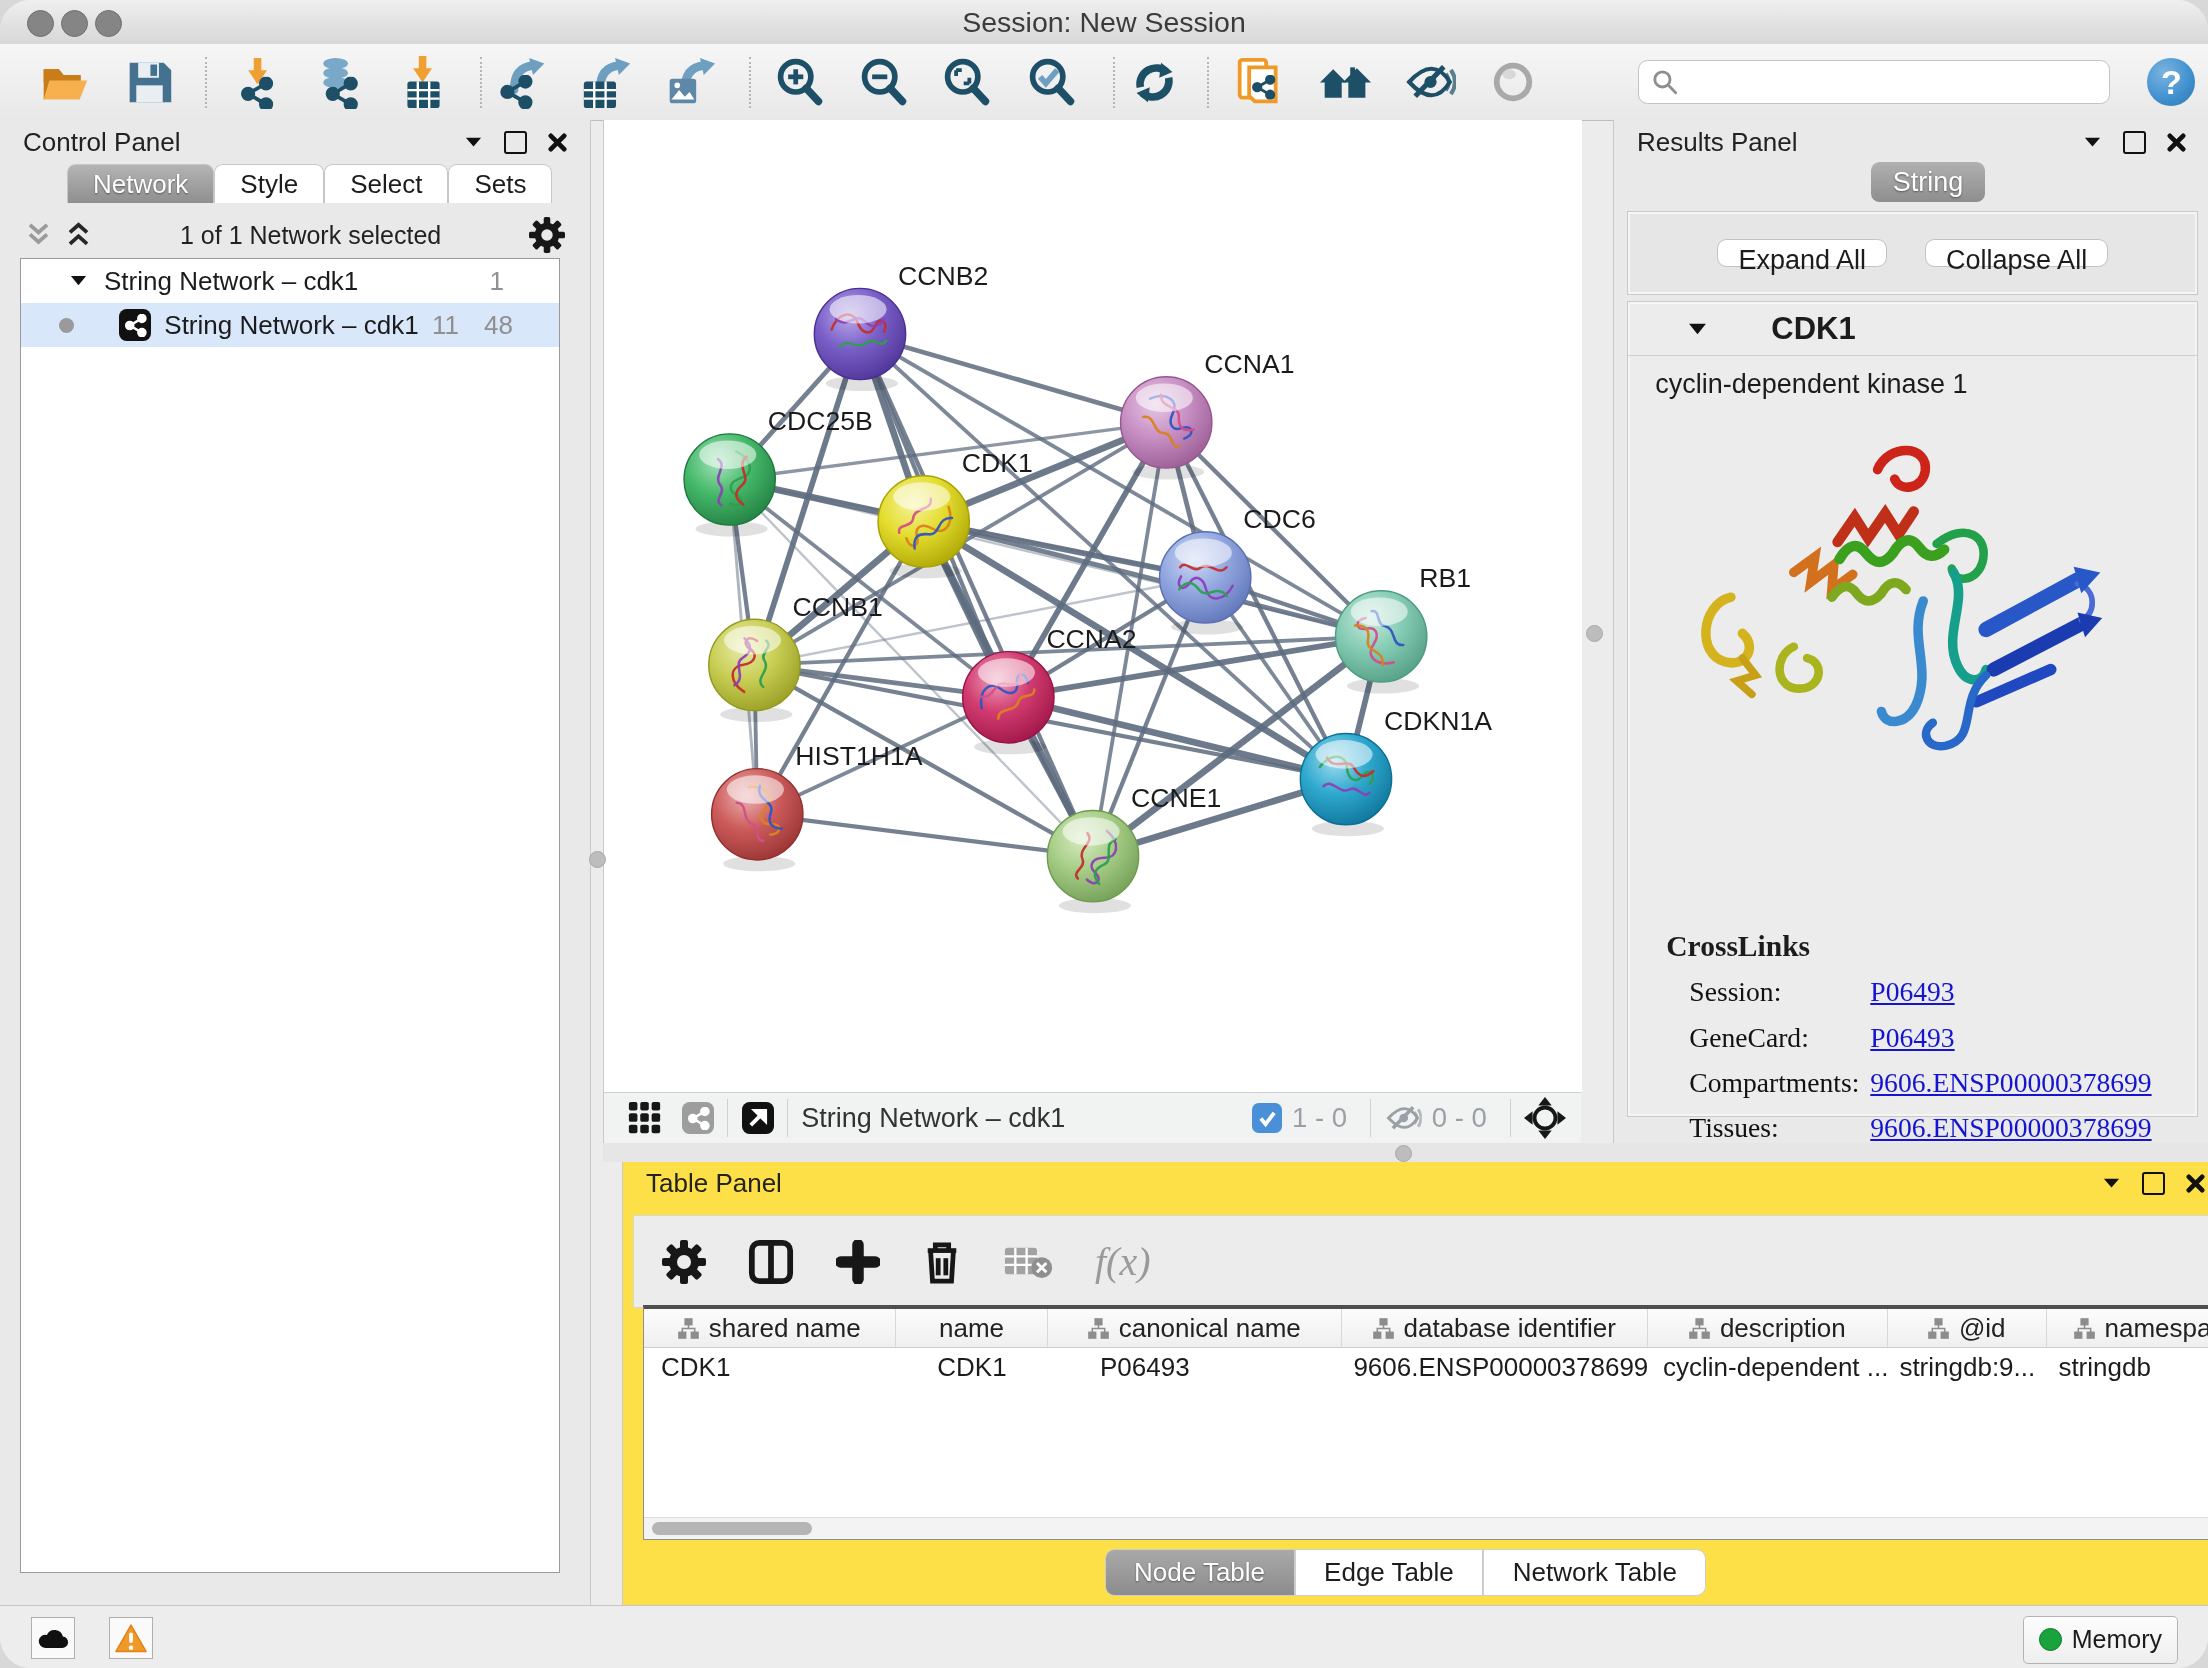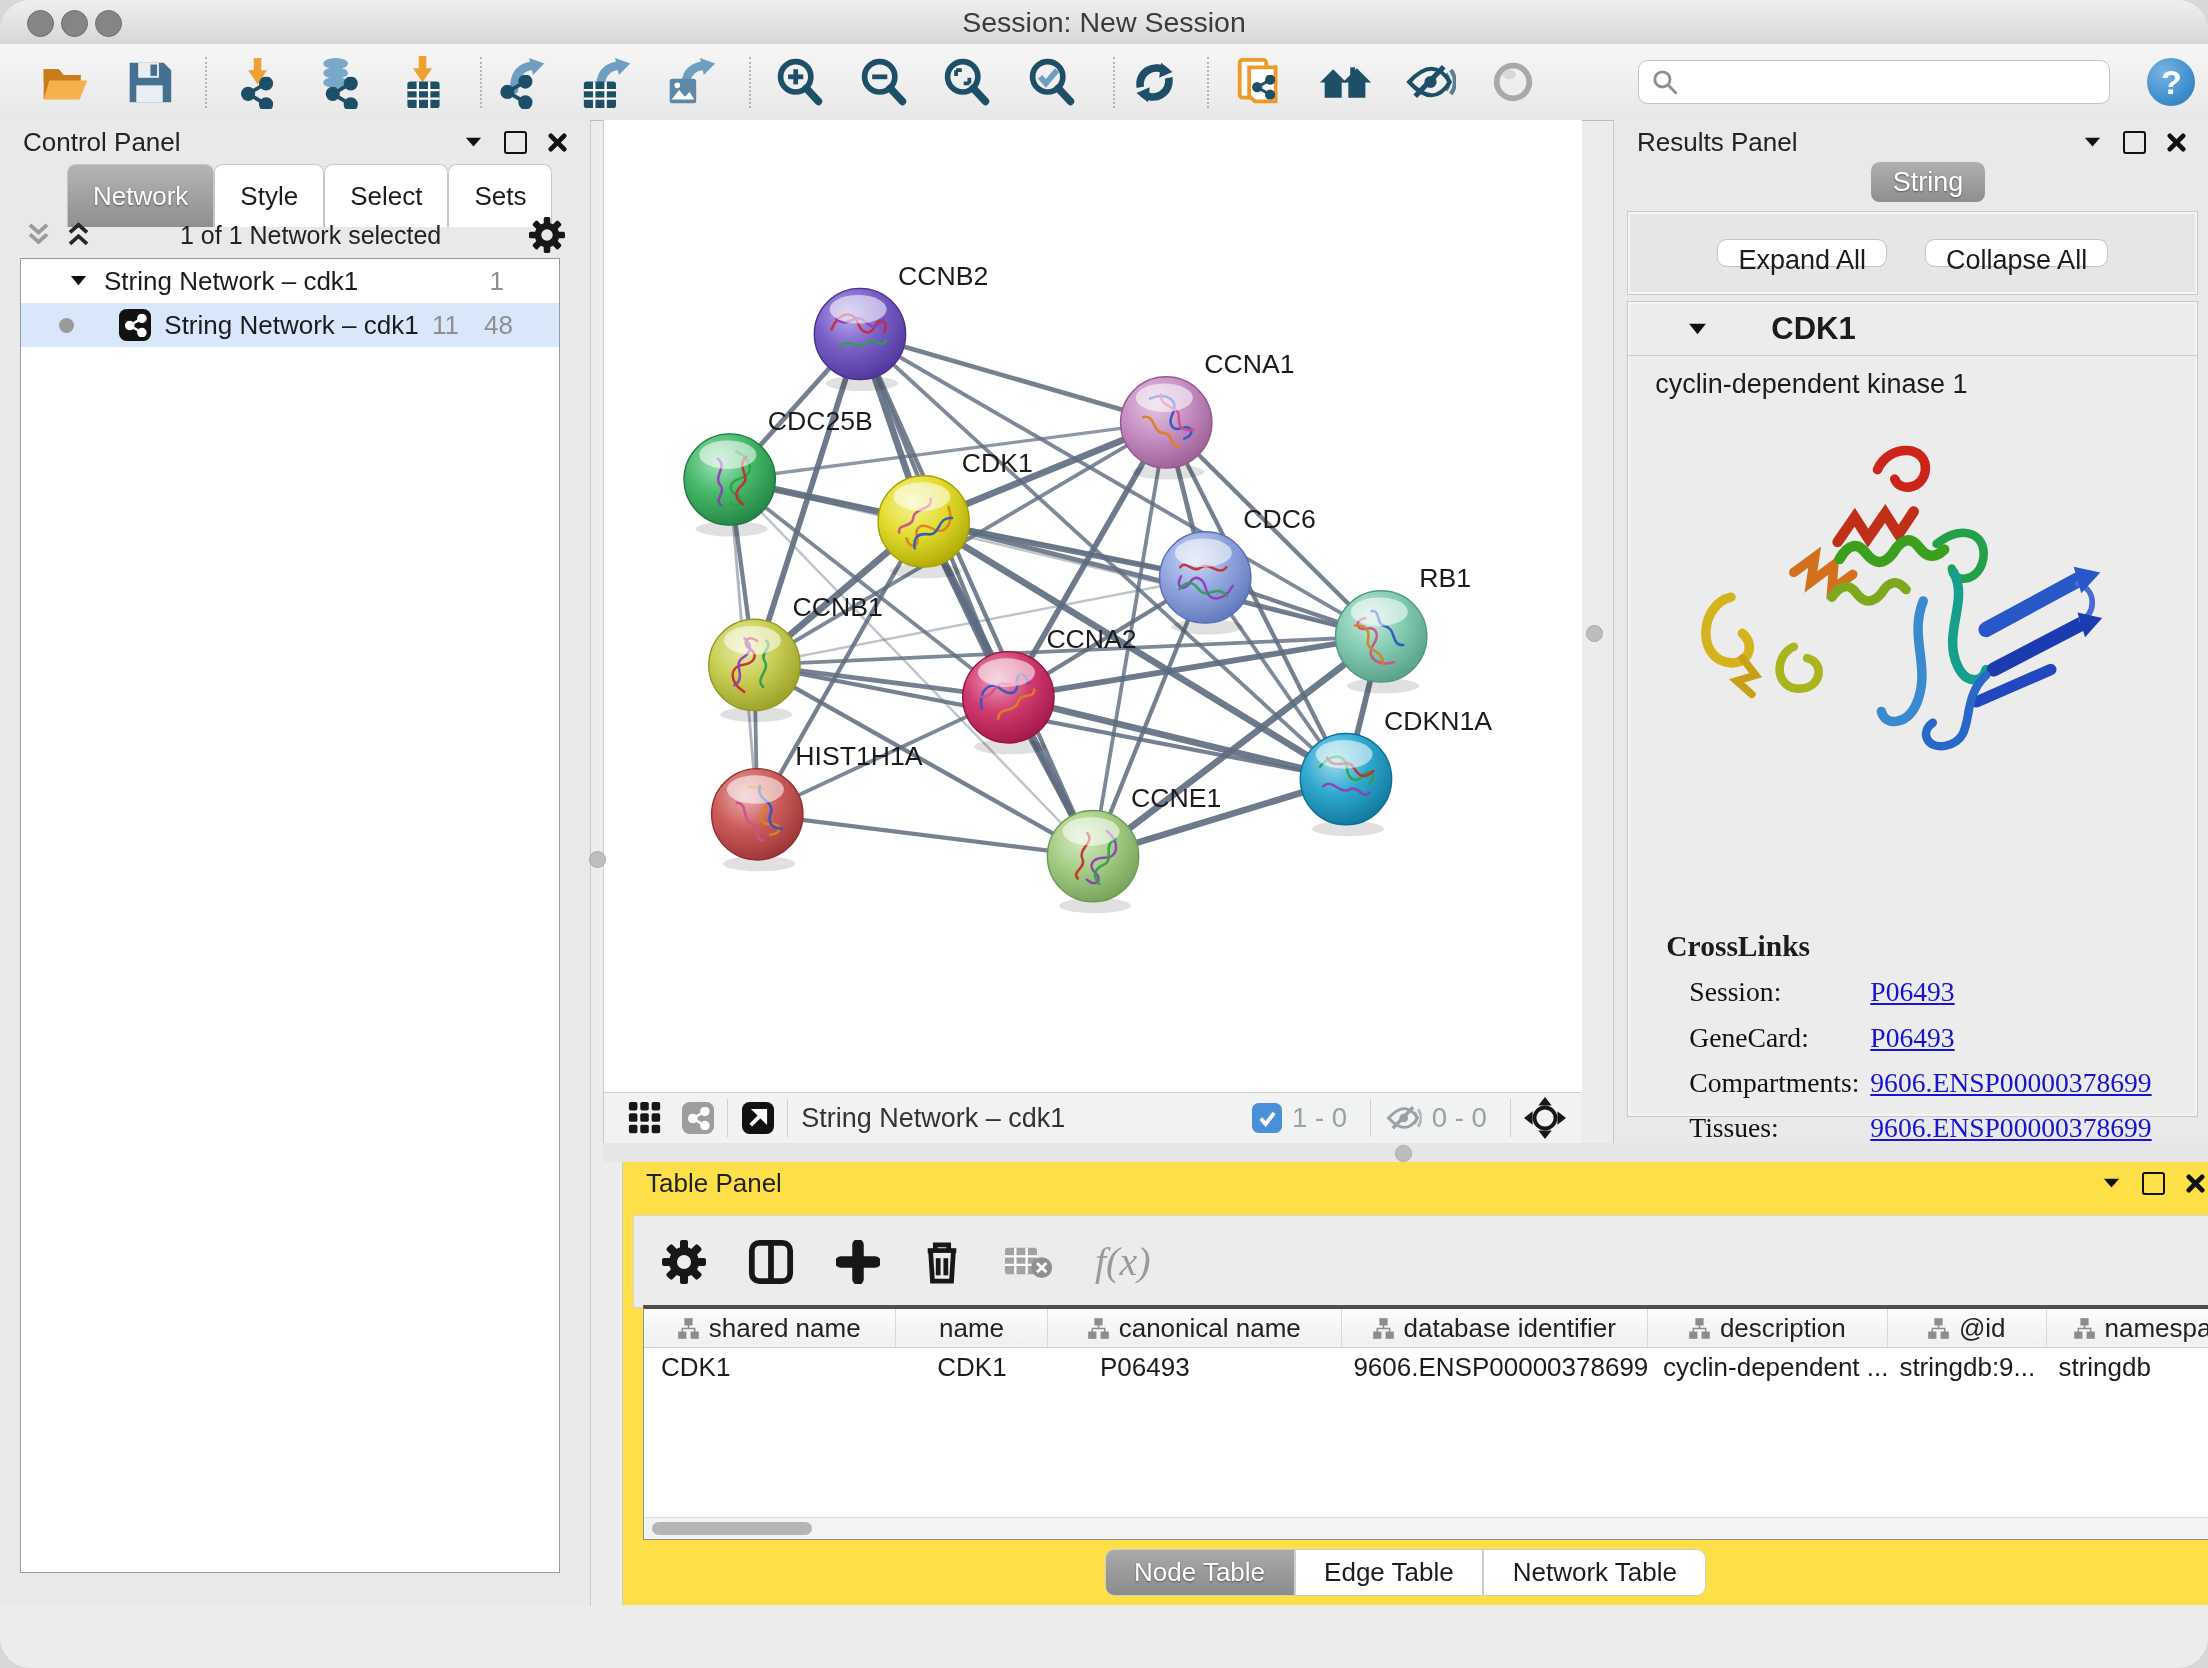--- a/index.html
+++ b/index.html
@@ -26,21 +26,21 @@
   
   .panel-title{font-size:26px;color:#222;}
   .chrome{display:flex;align-items:center;gap:21px;}
   .float-box{width:19px;height:19px;border:2.9px solid #111;border-radius:2.9px;}
   
   #control-panel{position:absolute;left:0;top:120px;width:590px;height:1486px;
     background:#e9e9e9;border-right:1px solid #c9c9c9;}
   #cp-header,#rp-header{position:absolute;left:0;right:0;top:0;height:44px;display:flex;align-items:center;
     padding:0 23px;justify-content:space-between;}
   .tabrow{position:absolute;top:44px;display:flex;}
-  .tab{height:38px;line-height:38px;padding:12px 25px;background:#fff;border:1px solid #c6c6c6;
+  .tab{height:38px;line-height:38px;padding:0 25px;background:#fff;border:1px solid #c6c6c6;
     border-bottom:none;border-radius:8.6px 8.6px 0 0;font-size:26px;text-align:center;}
   .tab.active{background:linear-gradient(#b4b4b4,#8f8f8f);color:#fff;text-shadow:0 1px 1.9px #555;}
   #cp-statusrow{position:absolute;left:0;right:0;top:91px;height:48px;display:flex;align-items:center;padding:0 25px;box-sizing:border-box;}
   #cp-status{flex:1;text-align:center;font-size:25px;color:#222;}
   #net-tree{position:absolute;left:20px;top:138px;width:540px;height:1315px;background:#fff;
     border:1.9px solid #9a9a9a;box-sizing:border-box;}
   .tree-row{height:44px;display:flex;align-items:center;font-size:26px;}
   .tree-count{color:#8f8f8f;}
   .tree-row.selected{background:#d9e7fa;}
   .blacksq{width:32px;height:32px;border-radius:7.6px;background:#111;display:flex;align-items:center;justify-content:center;}
@@ -867,15 +867,33 @@
           <div id="t-thumb"></div>
         </div>
     </div>
   </div>
   <div id="bottom-tabs">
     <span class="btab active">Node Table</span>
     <span class="btab">Edge Table</span>
     <span class="btab">Network Table</span>
   </div>
 
+  <div id="status-bar">
+    <span class="sb-btn" style="left:31px">
+      <svg width="32" height="23" viewBox="0 0 34 24">
+          <path d="M9,22 a7,7 0 1,1 1.5,-13.8 a9,9 0 0,1 17,1.8 a6,6 0 0,1 -1,12 z" fill="#111"></path>
+        </svg>
+    </span>
+    <span class="sb-btn" style="left:109px">
+      <svg width="32" height="28.5" viewBox="0 0 34 30">
+          <path d="M17,1 L33,29 H1 Z" fill="#ef9a28" stroke="#e08214" stroke-width="1.5" stroke-linejoin="round"></path>
+          <rect x="15" y="9" width="4" height="11" rx="2" fill="#fff"></rect>
+          <circle cx="17" cy="25" r="2.4" fill="#fff"></circle>
+        </svg>
+    </span>
+    <span id="memory-btn">
+      <span id="mem-dot"></span>
+      <span>Memory</span>
+    </span>
+  </div>
 
 </div>
 
 
 </body></html>

